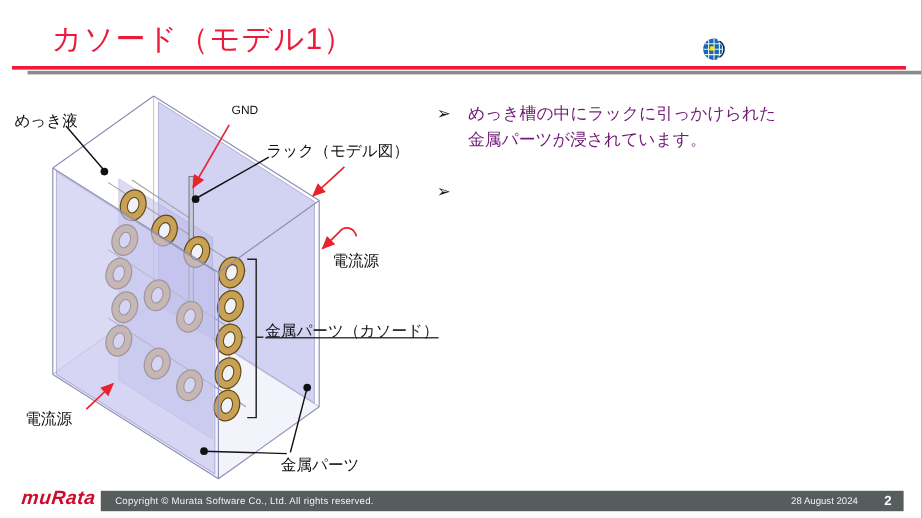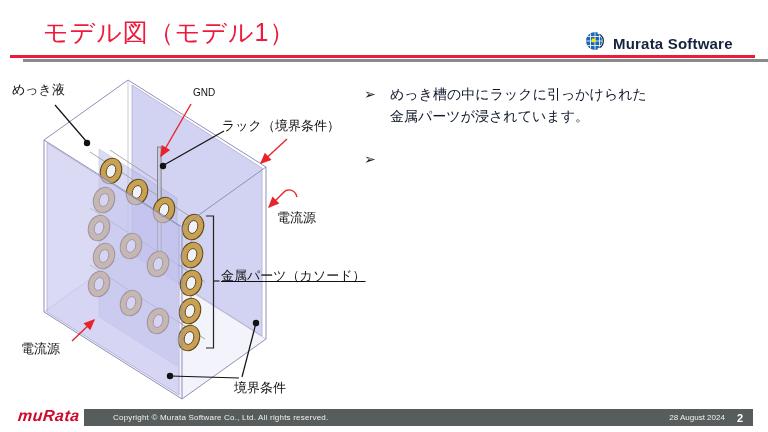--- a/index.html
+++ b/index.html
@@ -11,56 +11,55 @@
   .rule-gray{position:absolute;left:23px;top:59px;width:745px;height:2.5px;background:#8a8a8a;}
   .brand{position:absolute;left:585px;top:30px;display:flex;align-items:center;gap:6px;}
   .brand-text{font-size:15px;font-weight:bold;color:#15233f;letter-spacing:.2px;white-space:nowrap;}
   
   .dlabel{position:absolute;font-size:13px;color:#111;white-space:nowrap;z-index:3;}
   .dlabel.gnd{font-size:10px;}
   
   .bullets{position:absolute;left:364px;top:84px;width:400px;z-index:2;}
   .bullet{display:flex;align-items:flex-start;margin-bottom:22px;}
   .bullet .marker{width:26px;font-size:14px;color:#222;line-height:21.5px;flex:none;}
-  .bullet .btext{font-size:14px;color:#0f172a;line-height:21.5px;white-space:pre-line;}
+  .bullet .btext{font-size:14px;color:#701a75;line-height:21.5px;white-space:pre-line;}
   
   .footer-logo{position:absolute;left:18px;top:407px;font-size:16px;font-weight:bold;font-style:italic;
                color:#cf0a2c;transform:skewX(-6deg);letter-spacing:.5px;z-index:2;}
   .footer-bar{position:absolute;left:84px;top:409px;width:669px;height:17px;background:#575c5c;
               display:flex;align-items:center;z-index:1;}
-  .copyright{color:#f2f2f2;font-size:8px;margin-left:29px;letter-spacing:.2px;flex:none;}
-  .foot-right{margin-left:auto;display:flex;align-items:center;gap:12px;margin-right:10px;}
+  .copyright{color:#f2f2f2;font-size:8px;margin-left:12px;letter-spacing:.2px;flex:none;}
+  .foot-right{margin-left:auto;display:flex;align-items:center;gap:22px;margin-right:10px;}
   .date{color:#f2f2f2;font-size:8px;white-space:nowrap;}
   .pageno{color:#ffffff;font-size:11px;font-weight:bold;}
   svg.diagram{position:absolute;left:0;top:0;z-index:1;}
 </style>
 </head>
 <body>
 
 <div class="slide">
 
-  <div class="title">モデル図（モデル1）</div>
+  <div class="title">カソード（モデル1）</div>
   <div class="brand">
     <span>
       <svg width="22" height="22" viewBox="0 0 22 22">
         <defs>
             <clipPath id="gc">
               <circle cx="10" cy="11" r="9"></circle>
             </clipPath>
           </defs>
         <circle cx="10" cy="11" r="9" fill="#1a67b3"></circle>
         <g clip-path="url(#gc)" stroke="#ffffff" stroke-width="0.9" opacity="0.9">
           <path d="M1 6.5H19 M1 11H19 M1 15.5H19 M5.5 2V20 M10 2V20 M14.5 2V20" fill="none"></path>
         </g>
         <rect x="6.8" y="8.6" width="3.6" height="3.6" fill="#ffe600"></rect>
         <path d="M13 2.6 A 9.7 9.7 0 0 1 13 19.4" stroke="#ffffff" stroke-width="1.8" fill="none"></path>
         <path d="M14.5 4.2 A 8 8 0 0 1 14.5 17.8" stroke="#15233f" stroke-width="1.2" fill="none"></path>
       </svg>
     </span>
-    <span class="brand-text">Murata Software</span>
   </div>
   <div class="rule-red"></div>
   <div class="rule-gray"></div>
 
   <svg class="diagram" width="768" height="432">
     <defs>
       <marker id="arrR" markerWidth="9" markerHeight="8" refX="7.5" refY="4" orient="auto">
         <path d="M0.5,0.5 L8.5,4 L0.5,7.5 z" fill="#e8232e"></path>
       </marker>
     </defs>
@@ -179,27 +178,27 @@
     </g>
 
     <g stroke="#e8232e" stroke-width="1.4" fill="none">
       <line x1="191" y1="104" x2="161" y2="156" marker-end="url(#arrR)"></line>
       <line x1="287" y1="139" x2="261" y2="163" marker-end="url(#arrR)"></line>
       <path d="M297,197 C295,189 287,188 283,193 L269,207" marker-end="url(#arrR)"></path>
       <line x1="72" y1="341" x2="94" y2="320" marker-end="url(#arrR)"></line>
     </g>
   </svg>
 
-  <div class="dlabel" style="left:12px;top:81px;">めっき液</div>
+  <div class="dlabel" style="left:12px;top:92px;">めっき液</div>
   <div class="dlabel gnd" style="left:193px;top:87px;">GND</div>
-  <div class="dlabel" style="left:222px;top:117px;">ラック（境界条件）</div>
+  <div class="dlabel" style="left:222px;top:117px;">ラック（モデル図）</div>
   <div class="dlabel" style="left:277px;top:209px;">電流源</div>
   <div class="dlabel" style="left:221px;top:267px;text-decoration:underline;">金属パーツ（カソード）</div>
   <div class="dlabel" style="left:21px;top:340px;">電流源</div>
-  <div class="dlabel" style="left:234px;top:379px;">境界条件</div>
+  <div class="dlabel" style="left:234px;top:379px;">金属パーツ</div>
 
   <div class="bullets">
     <div class="bullet">
       <span class="marker">➢</span>
       <div class="btext">めっき槽の中にラックに引っかけられた
 金属パーツが浸されています。</div>
     </div>
     <div class="bullet">
       <span class="marker">➢</span>
     </div>

